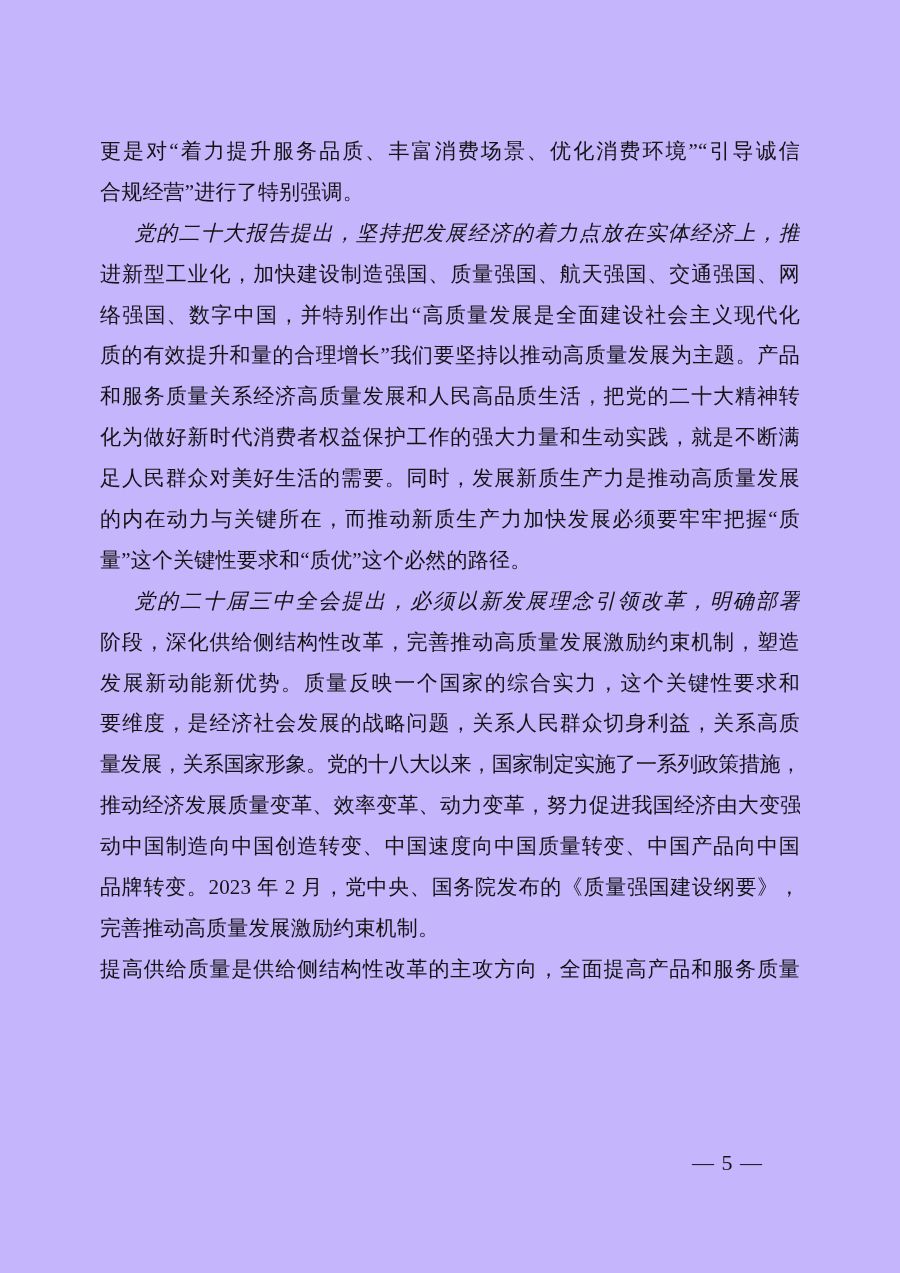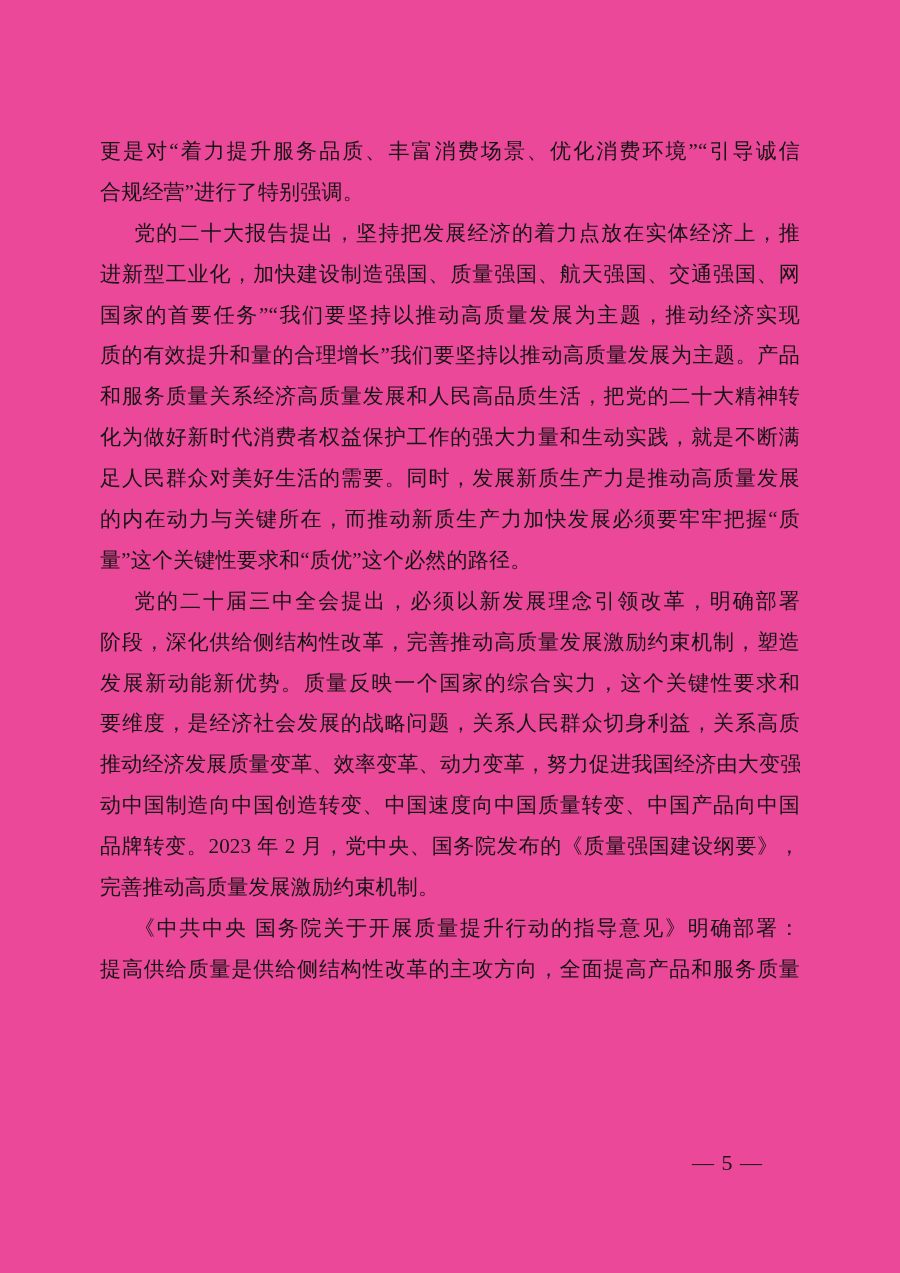--- a/index.html
+++ b/index.html
@@ -5,21 +5,21 @@
   html, body {
     margin: 0;
     padding: 0;
     background: #e8e8e8;
   }
   .page {
     position: relative;
     width: 900px;
     height: 1273px;
     margin: 0 auto;
-    background: #ec4899;
+    background: #c4b5fd;
     color: #141414;
     font-family: "Liberation Serif", "DejaVu Serif", serif;
     overflow: hidden;
   }
   .text-block {
     position: absolute;
     left: 100px;
     top: 131px;
     width: 700px;
   }
@@ -31,20 +31,21 @@
     text-align-last: justify;
     overflow: hidden;
     letter-spacing: 0.2px;
   }
   .line.end {
     text-align: center;
     text-align-last: left;
   }
   .line.indent {
     text-indent: 34px;
+    font-style: italic;
   }
   .line.tight {
     letter-spacing: -1.2px;
   }
   .page-number {
     position: absolute;
     top: 1150px;
     right: 137px;
     font-size: 22px;
     line-height: 26px;
@@ -54,32 +55,32 @@
 </style>
 </head>
 <body>
 
 <div class="page">
   <div class="text-block">
     <div class="line">更是对“着力提升服务品质、丰富消费场景、优化消费环境”“引导诚信</div>
     <div class="line end">合规经营”进行了特别强调。</div>
     <div class="line indent">党的二十大报告提出，坚持把发展经济的着力点放在实体经济上，推</div>
     <div class="line">进新型工业化，加快建设制造强国、质量强国、航天强国、交通强国、网</div>
-    <div class="line">国家的首要任务”“我们要坚持以推动高质量发展为主题，推动经济实现</div>
+    <div class="line">络强国、数字中国，并特别作出“高质量发展是全面建设社会主义现代化</div>
     <div class="line">质的有效提升和量的合理增长”我们要坚持以推动高质量发展为主题。产品</div>
     <div class="line">和服务质量关系经济高质量发展和人民高品质生活，把党的二十大精神转</div>
     <div class="line">化为做好新时代消费者权益保护工作的强大力量和生动实践，就是不断满</div>
     <div class="line">足人民群众对美好生活的需要。同时，发展新质生产力是推动高质量发展</div>
     <div class="line">的内在动力与关键所在，而推动新质生产力加快发展必须要牢牢把握“质</div>
     <div class="line end">量”这个关键性要求和“质优”这个必然的路径。</div>
     <div class="line indent">党的二十届三中全会提出，必须以新发展理念引领改革，明确部署</div>
     <div class="line">阶段，深化供给侧结构性改革，完善推动高质量发展激励约束机制，塑造</div>
     <div class="line">发展新动能新优势。质量反映一个国家的综合实力，这个关键性要求和</div>
     <div class="line">要维度，是经济社会发展的战略问题，关系人民群众切身利益，关系高质</div>
+    <div class="line tight">量发展，关系国家形象。党的十八大以来，国家制定实施了一系列政策措施，</div>
     <div class="line tight">推动经济发展质量变革、效率变革、动力变革，努力促进我国经济由大变强</div>
     <div class="line">动中国制造向中国创造转变、中国速度向中国质量转变、中国产品向中国</div>
     <div class="line">品牌转变。2023 年 2 月，党中央、国务院发布的《质量强国建设纲要》，</div>
     <div class="line end">完善推动高质量发展激励约束机制。</div>
-    <div class="line indent">《中共中央 国务院关于开展质量提升行动的指导意见》明确部署：</div>
     <div class="line">提高供给质量是供给侧结构性改革的主攻方向，全面提高产品和服务质量</div>
   </div>
   <div class="page-number">— 5 —</div>
 </div>
 
 </body></html>

